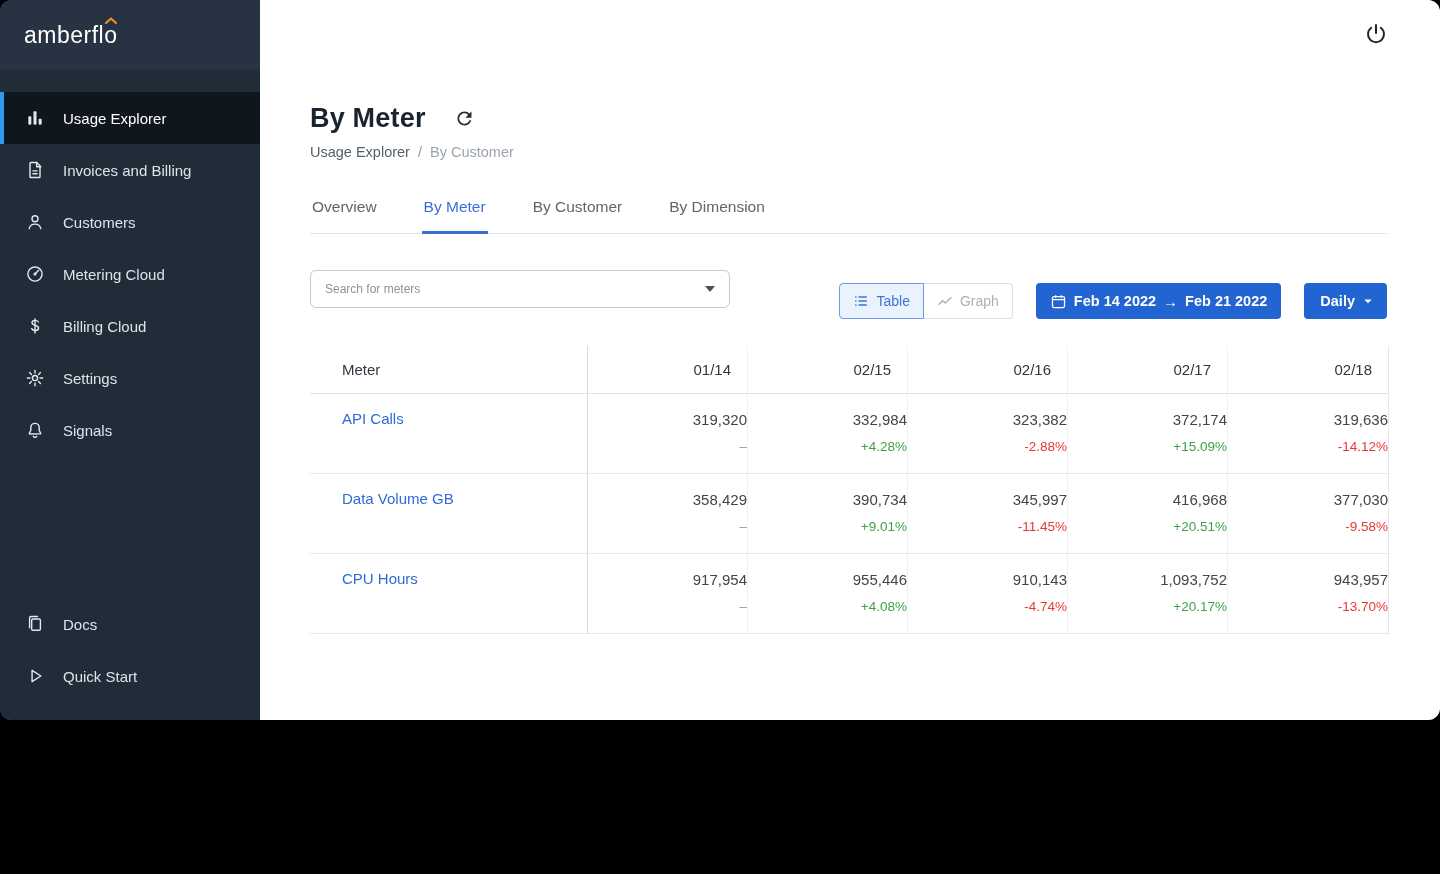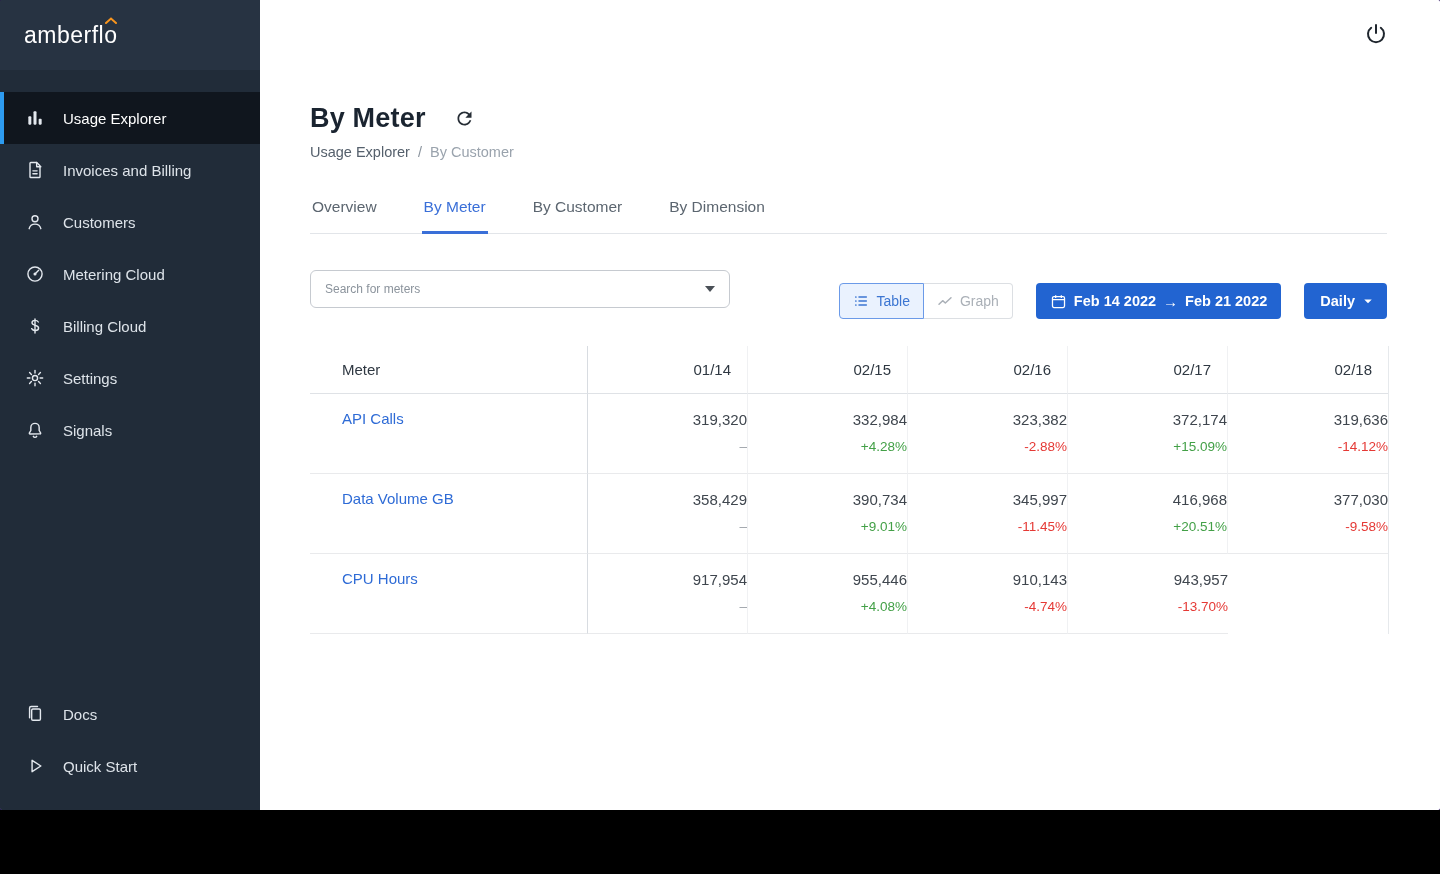--- a/index.html
+++ b/index.html
@@ -1,18 +1,18 @@
 <!DOCTYPE html>
 <html style="--accent: #2264d1; --accent-bright: #2d9bf0; --pos: #43a047; --neg: #e53935; --neu: #9aa0a6;"><head>
 <meta charset="utf-8">
 <style>
   * { margin:0; padding:0; box-sizing:border-box; }
   html,body { width:1440px; height:874px; overflow:hidden; }
   body { font-family:"Liberation Sans", sans-serif; background:#000; }
-  .frame { width:1440px; height:810px; border-radius:2px; overflow:hidden; display:flex; background:#8b5cf6; }
+  .frame { width:1440px; height:720px; border-radius:12px; overflow:hidden; display:flex; background:#8b5cf6; }
 
   
   .sidebar { width:260px; flex-shrink:0; background:#212c39; color:#dfe4ea; display:flex; flex-direction:column; }
   .logo-area { height:70px; background:#273342; display:flex; align-items:center; padding:0 24px; flex-shrink:0; }
   .logo-text { font-size:23px; color:#fff; letter-spacing:.5px; font-weight:400; position:relative; }
   .logo-o { position:relative; display:inline-block; }
   .logo-hat { position:absolute; top:-6px; left:50%; transform:translateX(-50%); line-height:0; }
   .nav { padding-top:22px; flex:1; }
   .nav.footer { flex:0 0 auto; padding-top:0; padding-bottom:18px; }
   .nav-item { height:52px; display:flex; align-items:center; padding:0 24px 0 20px; gap:17px; font-size:15px;
@@ -327,20 +327,24 @@
               </div>
               <div class="td num">
                 <div class="val">955,446</div>
                 <div class="delta up">+4.08%</div>
               </div>
               <div class="td num">
                 <div class="val">910,143</div>
                 <div class="delta down">-4.74%</div>
               </div>
               <div class="td num">
+                <div class="val">1,093,752</div>
+                <div class="delta up">+20.17%</div>
+              </div>
+              <div class="td num">
                 <div class="val">943,957</div>
                 <div class="delta down">-13.70%</div>
               </div>
             </div>
           </div>
       </div>
 
     </div>
   </div>
 </div>

